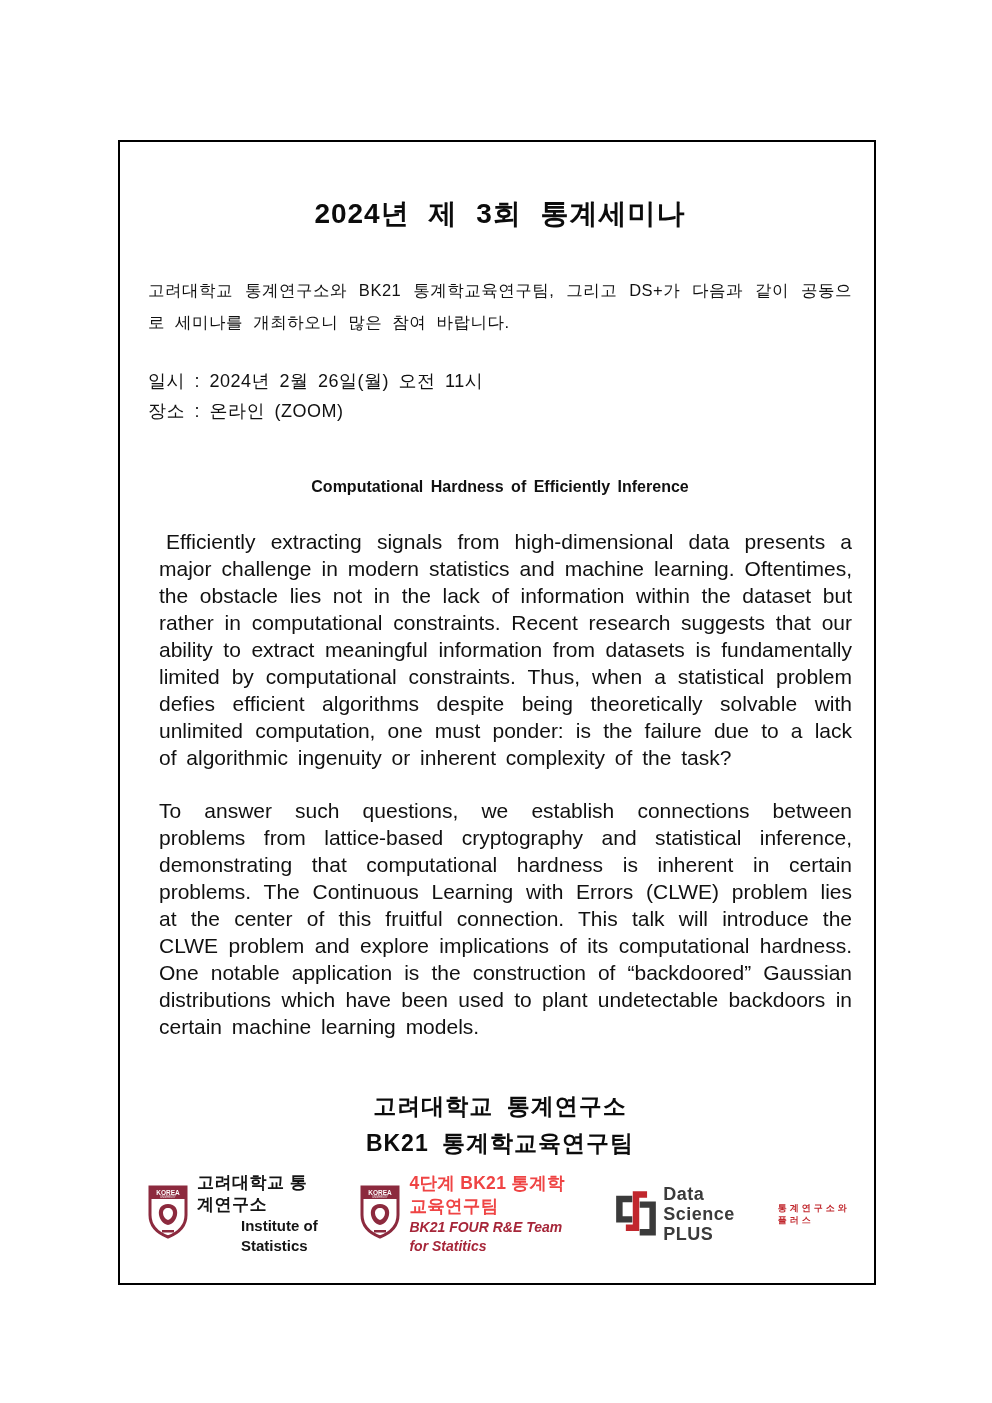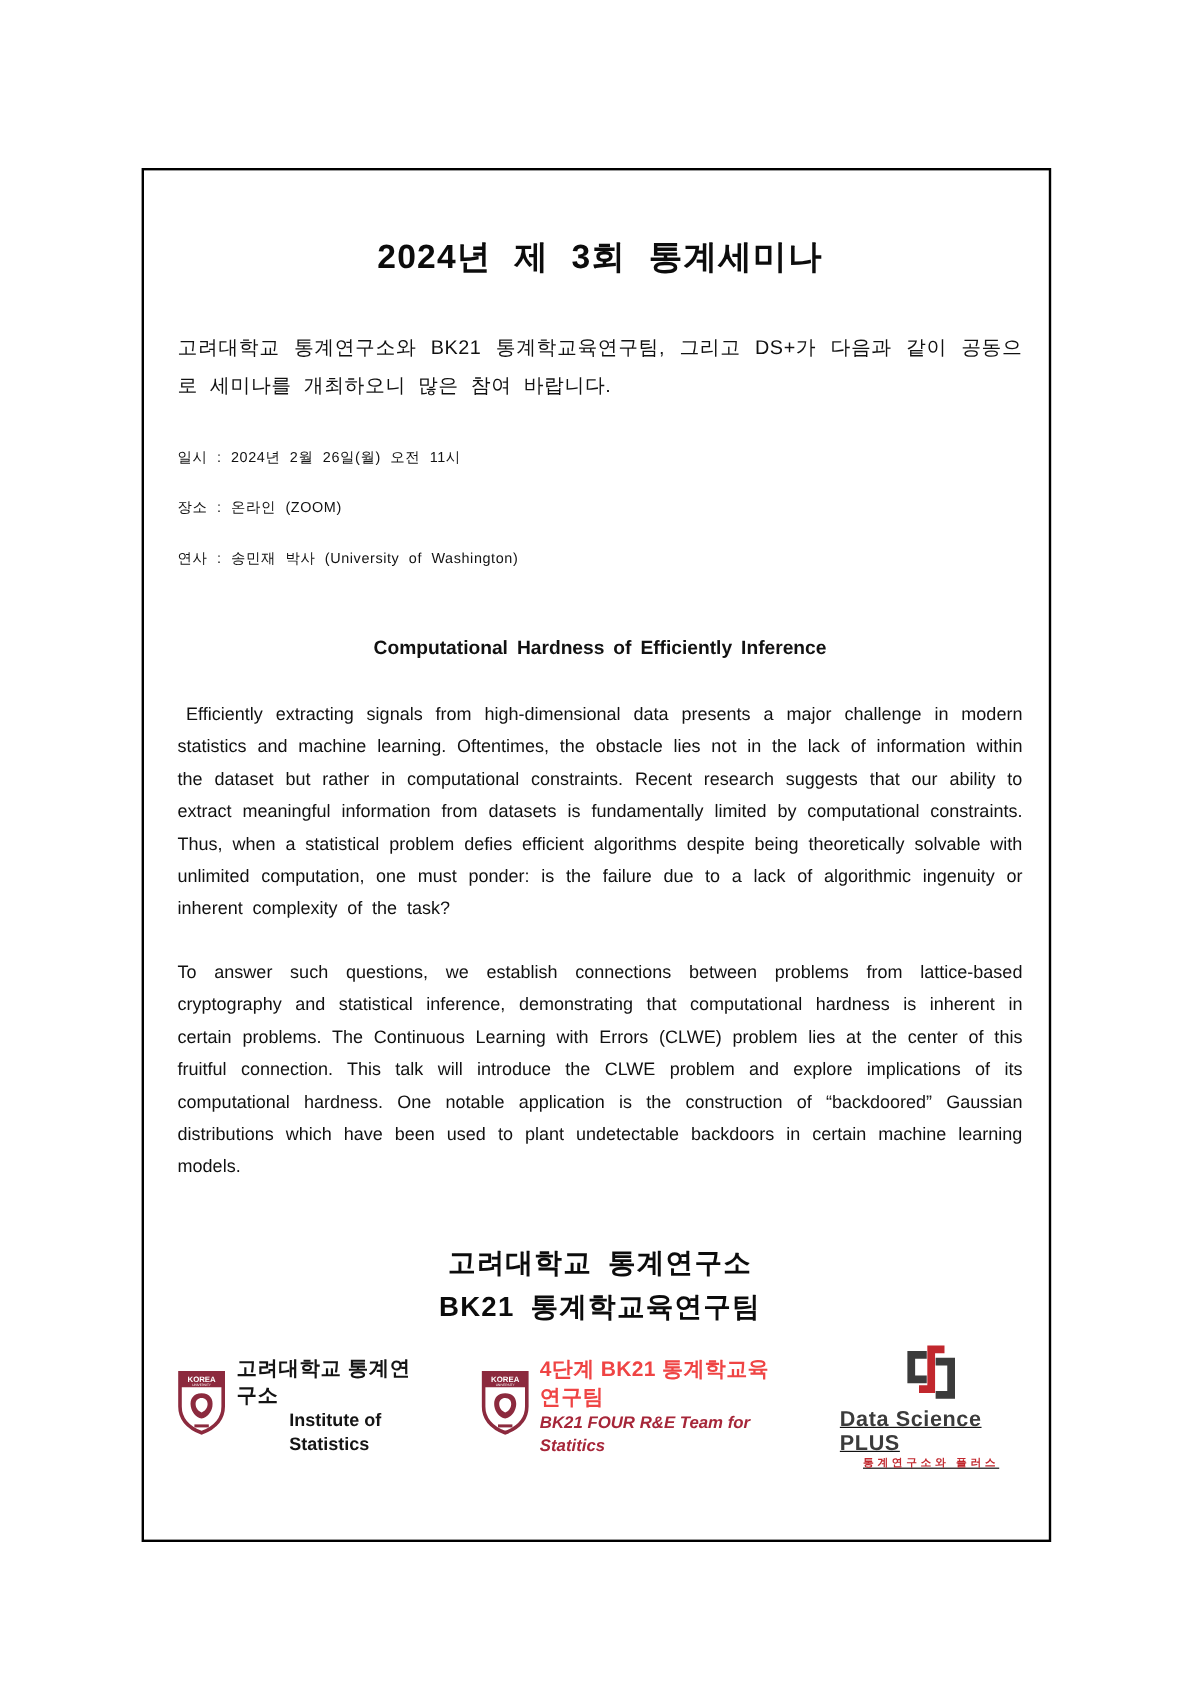--- a/index.html
+++ b/index.html
@@ -36,47 +36,47 @@
     margin-top: 40px;
     font-size: 16.5px;
     line-height: 32px;
     text-align: justify;
     text-align-last: left;
     word-spacing: 5px;
     letter-spacing: 0.5px;
   }
   .info { margin-top: 28px; }
   .info-line {
-    font-size: 12px;
+    font-size: 18px;
     line-height: 30px;
     word-spacing: 4px;
     letter-spacing: 0.5px;
-    margin-top: 12px;
   }
   .talk-title {
     margin-top: 50px;
     text-align: center;
     font-size: 16px;
     line-height: 22px;
     font-weight: 700;
     word-spacing: 3px;
   }
   .abstract-label {
     margin-top: 28px;
     text-align: center;
     font-size: 16px;
     line-height: 22px;
     word-spacing: 2px;
   }
   .para {
-    font-size: 15px;
+    font-size: 21px;
     line-height: 27px;
     text-align: justify;
     text-align-last: left;
     word-spacing: 4px;
+    margin-left: 11px;
   }
   .para-1 { margin-top: 30px; text-indent: 7px; }
   .para-2 { margin-top: 26px; }
   .hosts {
     margin-top: 48px;
     text-align: center;
     font-weight: 700;
     font-size: 23px;
     line-height: 37px;
     letter-spacing: 1px;
@@ -95,41 +95,39 @@
     align-items: center;
     gap: 9px;
   }
   .logo-text { display: flex; flex-direction: column; justify-content: center; }
   .inst-line1 { font-size: 17px; font-weight: 700; color: #141414; line-height: 22px; letter-spacing: 0.5px; }
   .inst-line2 { font-size: 15px; font-weight: 700; color: #141414; line-height: 20px; margin-left: 44px; }
   .bk21-line1 { font-size: 17.5px; font-weight: 700; line-height: 23px; letter-spacing: 0.3px; }
   .bk21-line2 { font-size: 14px; font-weight: 700; line-height: 19px; font-style: italic; }
   .dsplus {
     display: flex;
-    flex-direction: column;
+    flex-direction: row;
     align-items: center;
     gap: 1px;
-    text-decoration: underline;
   }
   .ds-line1 { font-size: 18px; font-weight: 700; letter-spacing: 0.5px; line-height: 20px; }
   .ds-line2 { font-size: 9px; font-weight: 700; letter-spacing: 3px; line-height: 12px; }
 </style>
 </head>
 <body>
 
 <div class="border-box">
 
   <h1 class="title">2024년 제 3회 통계세미나</h1>
 
   <p class="intro">고려대학교 통계연구소와 BK21 통계학교육연구팀, 그리고 DS+가 다음과 같이 공동으로 세미나를 개최하오니 많은 참여 바랍니다.</p>
 
   <div class="info">
     <div class="info-line">일시 : 2024년 2월 26일(월) 오전 11시</div>
     <div class="info-line">장소 : 온라인 (ZOOM)</div>
-    <div class="info-line">연사 : 송민재 박사 (University of Washington)</div>
   </div>
 
   <div class="talk-title">Computational Hardness of Efficiently Inference</div>
 
 
   <p class="para para-1">Efficiently extracting signals from high-dimensional data presents a major challenge in modern statistics and machine learning. Oftentimes, the obstacle lies not in the lack of information within the dataset but rather in computational constraints. Recent research suggests that our ability to extract meaningful information from datasets is fundamentally limited by computational constraints. Thus, when a statistical problem defies efficient algorithms despite being theoretically solvable with unlimited computation, one must ponder: is the failure due to a lack of algorithmic ingenuity or inherent complexity of the task?</p>
 
   <p class="para para-2">To answer such questions, we establish connections between problems from lattice-based cryptography and statistical inference, demonstrating that computational hardness is inherent in certain problems. The Continuous Learning with Errors (CLWE) problem lies at the center of this fruitful connection. This talk will introduce the CLWE problem and explore implications of its computational hardness. One notable application is the construction of “backdoored” Gaussian distributions which have been used to plant undetectable backdoors in certain machine learning models.</p>
 
   <div class="hosts">

